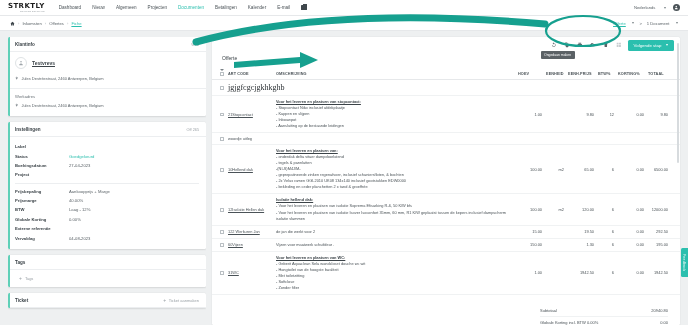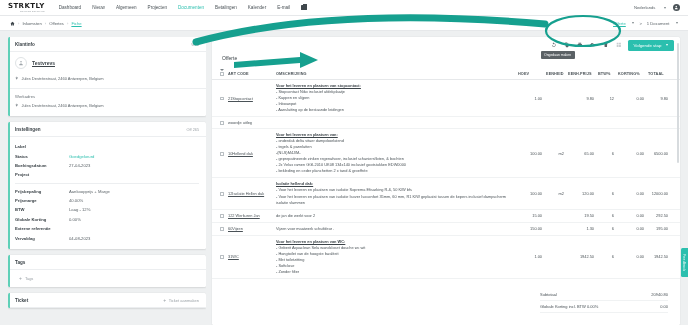--- a/index.html
+++ b/index.html
@@ -343,20 +343,28 @@
           <th class="c-num">HOEV</th>
           <th class="c-unit">EENHEID</th>
           <th class="c-price">EENH.PRIJS</th>
           <th class="c-btw">BTW%</th>
           <th class="c-kort">KORTING%</th>
           <th class="c-tot">TOTAAL</th>
         </tr>
       </thead>
       <tbody>
 
+        <tr class="title-row">
+          <td class="c-chk">
+            <span class="chk"></span>
+          </td>
+          <td colspan="8">
+            <span class="big-title">jgjgfcgcjgkhkghb</span>
+          </td>
+        </tr>
 
         <tr>
           <td class="c-chk"><span class="chk"></span></td>
           <td class="c-art"><span class="art-link">21Stopcontact</span></td>
           <td class="c-desc">
             <span class="desc-head">Voor het leveren en plaatsen van stopcontact:</span>
             <span class="desc-li">- Stopcontact Niko inclusief afdekplaatje</span>
             <span class="desc-li">- Kappen en slijpen</span>
             <span class="desc-li">- Inbouwpot</span>
             <span class="desc-li">- Aansluiting op de bestaande leidingen</span>

